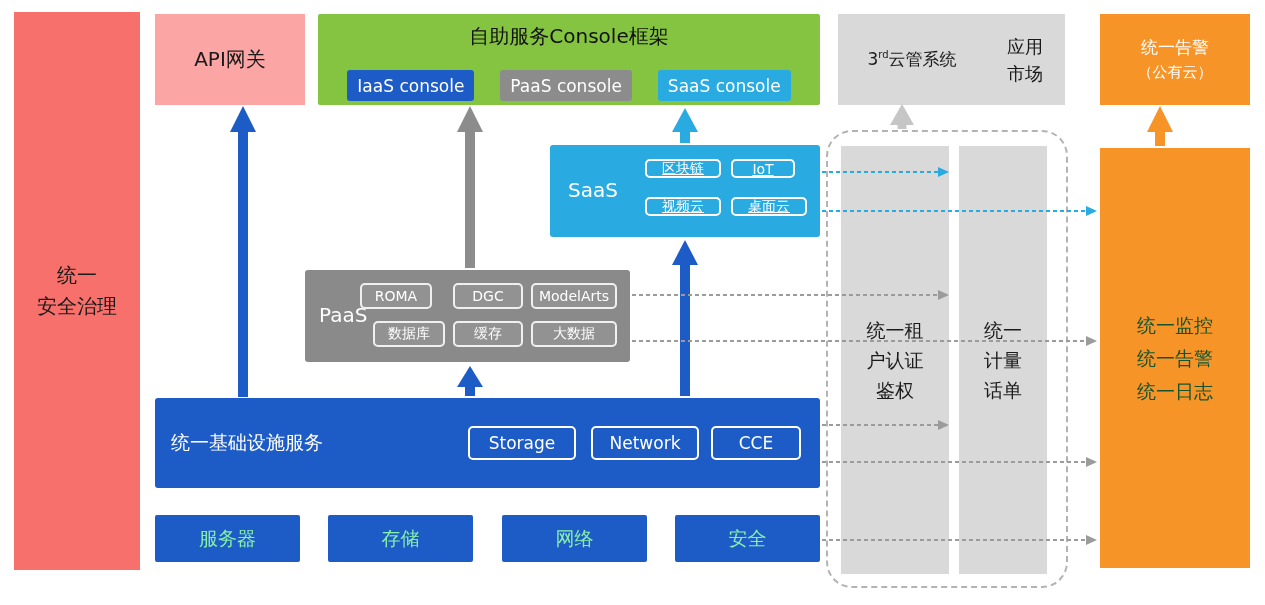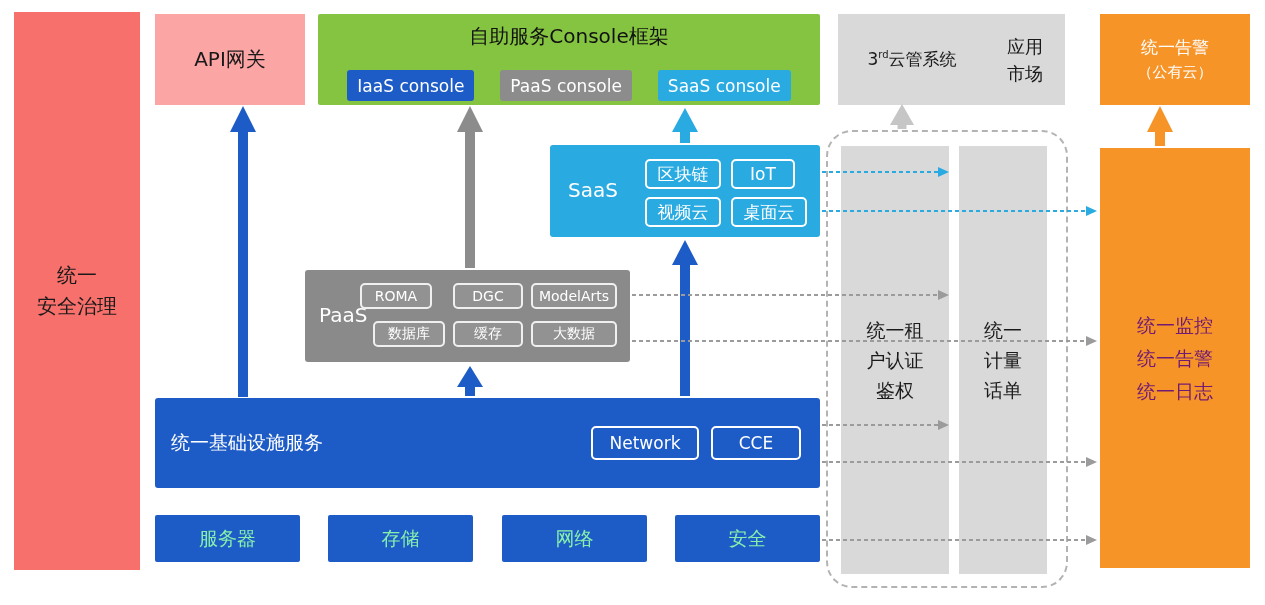--- a/index.html
+++ b/index.html
@@ -17,34 +17,34 @@
   .cf-item { height:31px; min-width:126px; display:flex; align-items:center; justify-content:center; color:#fff; font-size:17px; border-radius:3px; padding:0 10px; }
   .iaas-c { background:#1d5bc6; }
   .paas-c { background:#8c8c8c; }
   .saas-c { background:#29abe2; }
 
   .third-party { left:838px; top:14px; width:148px; height:91px; background:#d9d9d9; font-size:17px; }
   .sup { font-size:10px; vertical-align:super; }
   .app-market { left:985px; top:14px; width:80px; height:91px; background:#d9d9d9; font-size:18px; line-height:27px; }
   .ops-platform { left:1100px; top:14px; width:150px; height:91px; background:#f79428; color:#fff; font-size:17px; line-height:25px; }
   .ops-platform .small { font-size:15px; }
-  .monitoring { left:1100px; top:148px; width:150px; height:420px; background:#f79428; color:#701a75; font-size:19px; line-height:33px; }
+  .monitoring { left:1100px; top:148px; width:150px; height:420px; background:#f79428; color:#14532d; font-size:19px; line-height:33px; }
 
   .dashed-frame { left:826px; top:130px; width:242px; height:458px; border:2px dashed #b3b3b3; border-radius:26px; }
   .vbar { background:#d9d9d9; font-size:19px; line-height:30px; }
   .auth-bar { left:841px; top:146px; width:108px; height:428px; }
   .metering-bar { left:959px; top:146px; width:88px; height:428px; }
 
   .layer-box { border-radius:3px; }
   .layer-label { position:absolute; color:#fff; font-size:20px; }
   .pill { position:absolute; border:2px solid #fff; border-radius:5px; color:#fff; display:flex; align-items:center; justify-content:center; }
 
   .saas-box { left:550px; top:145px; width:270px; height:92px; background:#29abe2; }
   .saas-box .layer-label { left:18px; top:33px; }
-  .saas-box .pill { font-size:17px; height:30px; }
+  .saas-box .pill { font-size:14px; height:19px;text-decoration:underline; }
   .s1 { left:95px; top:14px; width:76px; }
   .s2 { left:181px; top:14px; width:64px; }
   .s3 { left:95px; top:52px; width:76px; }
   .s4 { left:181px; top:52px; width:76px; }
 
   .paas-box { left:305px; top:270px; width:325px; height:92px; background:#8a8a8a; }
   .paas-box .layer-label { left:14px; top:33px; }
   .paas-box .pill { font-size:14px; height:26px; border-color:#f0f0f0; background:#929292; }
   .p1 { left:55px; top:13px; width:72px; }
   .p2 { left:148px; top:13px; width:70px; }
@@ -151,20 +151,21 @@
     <div class="pill p1">ROMA</div>
     <div class="pill p2">DGC</div>
     <div class="pill p3">ModelArts</div>
     <div class="pill p4">数据库</div>
     <div class="pill p5">缓存</div>
     <div class="pill p6">大数据</div>
   </div>
 
   <div class="abs iaas-box layer-box">
     <div class="layer-label">统一基础设施服务</div>
+    <div class="pill i2">Storage</div>
     <div class="pill i3">Network</div>
     <div class="pill i4">CCE</div>
   </div>
 
   <div class="abs bottom-box b1 center">
       <span>服务器</span>
     </div>
   <div class="abs bottom-box b2 center">
       <span>存储</span>
     </div>

